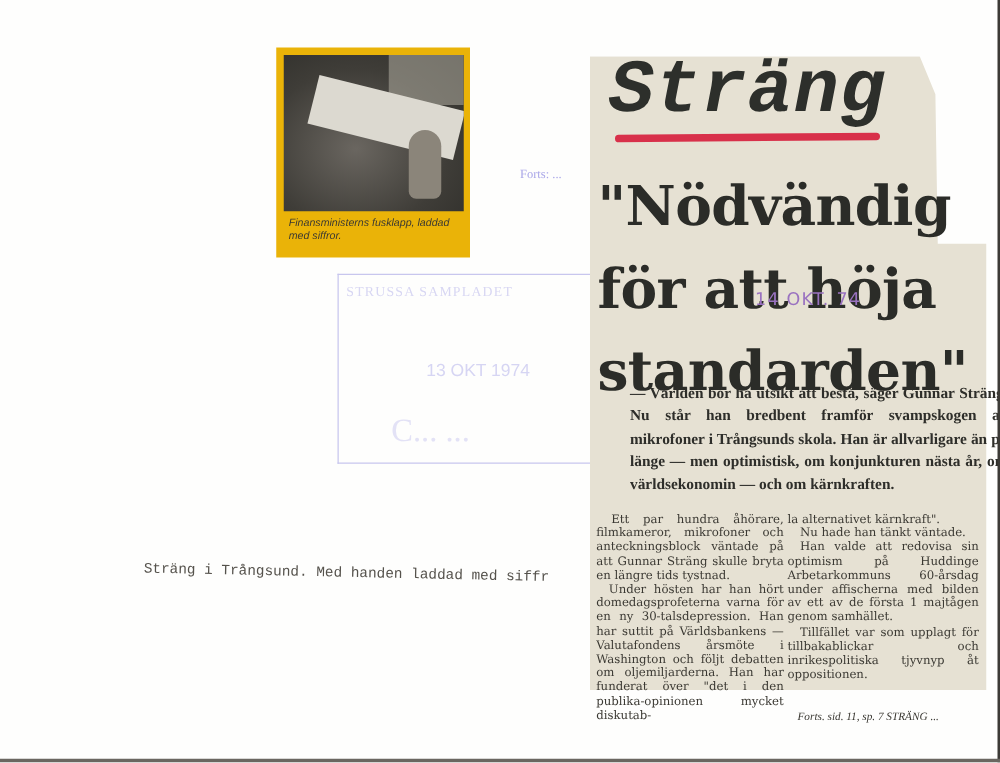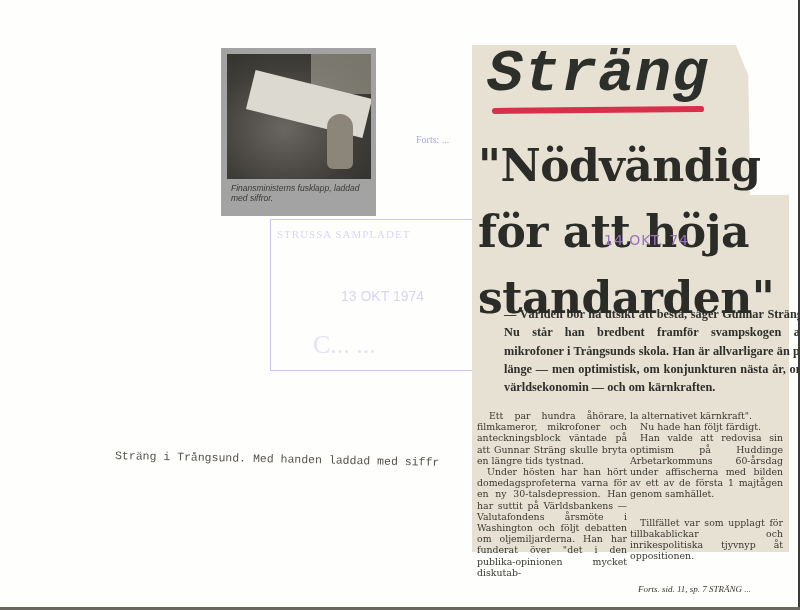--- a/index.html
+++ b/index.html
@@ -7,22 +7,22 @@
     width: 800px; height: 610px; overflow: hidden;
     background: #fdfdfb; position: relative;
     font-family: "DejaVu Serif", serif;
   }
   .sheet { position: absolute; inset: 0; background: #fefefd; }
   .bottom-edge { position: absolute; left: 0; right: 0; bottom: 0; height: 3px; background: #6a6660; }
   .right-edge { position: absolute; top: 0; bottom: 0; right: 0; width: 2px; background: #3c3a36; }
 
   
   .photo-clip {
-    position: absolute; left: 221px; top: 48px; width: 155px; height: 168px;
-    background: #a3a3a3;
+    position: absolute; left: 221px; top: 38px; width: 155px; height: 168px;
+    background: #eab308;
   }
   .photo {
     position: absolute; left: 6px; top: 6px; width: 144px; height: 125px;
     background: radial-gradient(ellipse at 40% 60%, #6a6660 0%, #3f3d38 60%, #2f2e2a 100%);
     overflow: hidden;
   }
   .photo .paper {
     position: absolute; left: 22px; top: 30px; width: 120px; height: 40px;
     background: #dcd9d0; transform: rotate(14deg);
   }
@@ -104,21 +104,21 @@
   .body-col {
     position: absolute; top: 410px; width: 150px;
     font-size: 9.4px; line-height: 11.2px; color: #3a3832;
     font-family: "DejaVu Serif", serif; text-align: justify;
   }
   .body-col p { margin: 0; text-indent: 10px; }
   .body-col p.first { text-indent: 12px; }
   .body-col p + p { margin-top: 0; }
   .col-a { left: 477px; }
   .col-b { left: 630px; width: 153px; }
-  .col-b p.gap { margin-top: 17px; }
+  .col-b p.gap { margin-top: 1px; }
   .continued {
     margin-top: 23px; font-style: italic; font-size: 9px; text-indent: 8px;
     font-family: "Liberation Serif", serif;
   }
 </style>
 </head>
 <body>
 
 <div class="sheet"></div>
 
@@ -150,20 +150,20 @@
 
 <div class="ingress">— Världen bör ha utsikt att bestå, säger Gunnar Sträng. Nu står han bredbent framför svampskogen av mikrofoner i Trångsunds skola. Han är allvarligare än på länge — men optimistisk, om konjunkturen nästa år, om världsekonomin — och om kärnkraften.</div>
 
 <div class="body-col col-a">
   <p class="first">Ett par hundra åhörare, filmkameror, mikrofoner och anteckningsblock väntade på att Gunnar Sträng skulle bryta en längre tids tystnad.</p>
   <p>Under hösten har han hört domedagsprofeterna varna för en ny 30-talsdepression. Han har suttit på Världsbankens — Valutafondens årsmöte i Washington och följt debatten om oljemiljarderna. Han har funderat över "det i den publika-opinionen mycket diskutab-</p>
 </div>
 
 <div class="body-col col-b">
   <p style="text-indent:0">la alternativet kärnkraft".</p>
-  <p>Nu hade han följt färdigt.</p>
+  <p>Nu hade han tänkt väntade.</p>
   <p>Han valde att redovisa sin optimism på Huddinge Arbetarkommuns 60-årsdag under affischerna med bilden av ett av de första 1 majtågen genom samhället.</p>
   <p class="gap">Tillfället var som upplagt för tillbakablickar och inrikespolitiska tjyvnyp åt oppositionen.</p>
   <div class="continued">Forts. sid. 11, sp. 7 STRÄNG ...</div>
 </div>
 
 <div class="right-edge"></div>
 <div class="bottom-edge"></div>
 
 </body></html>

